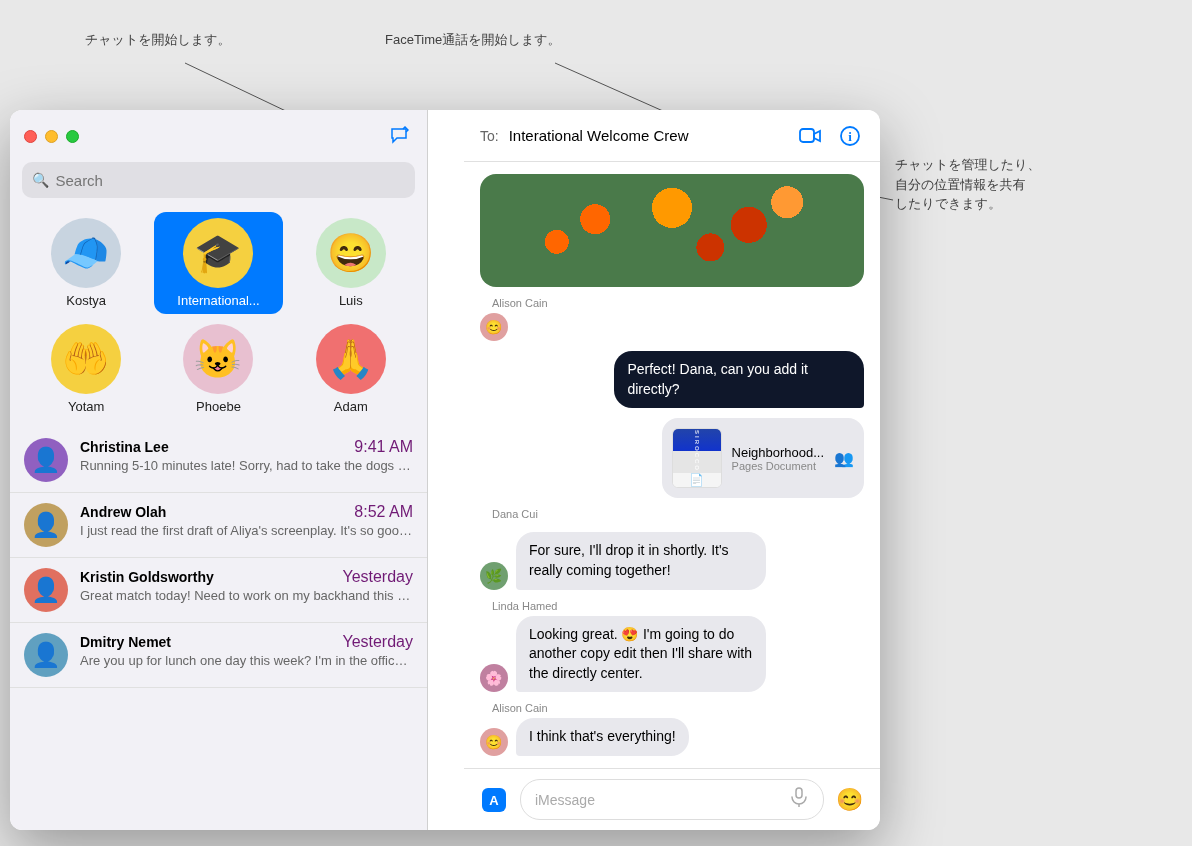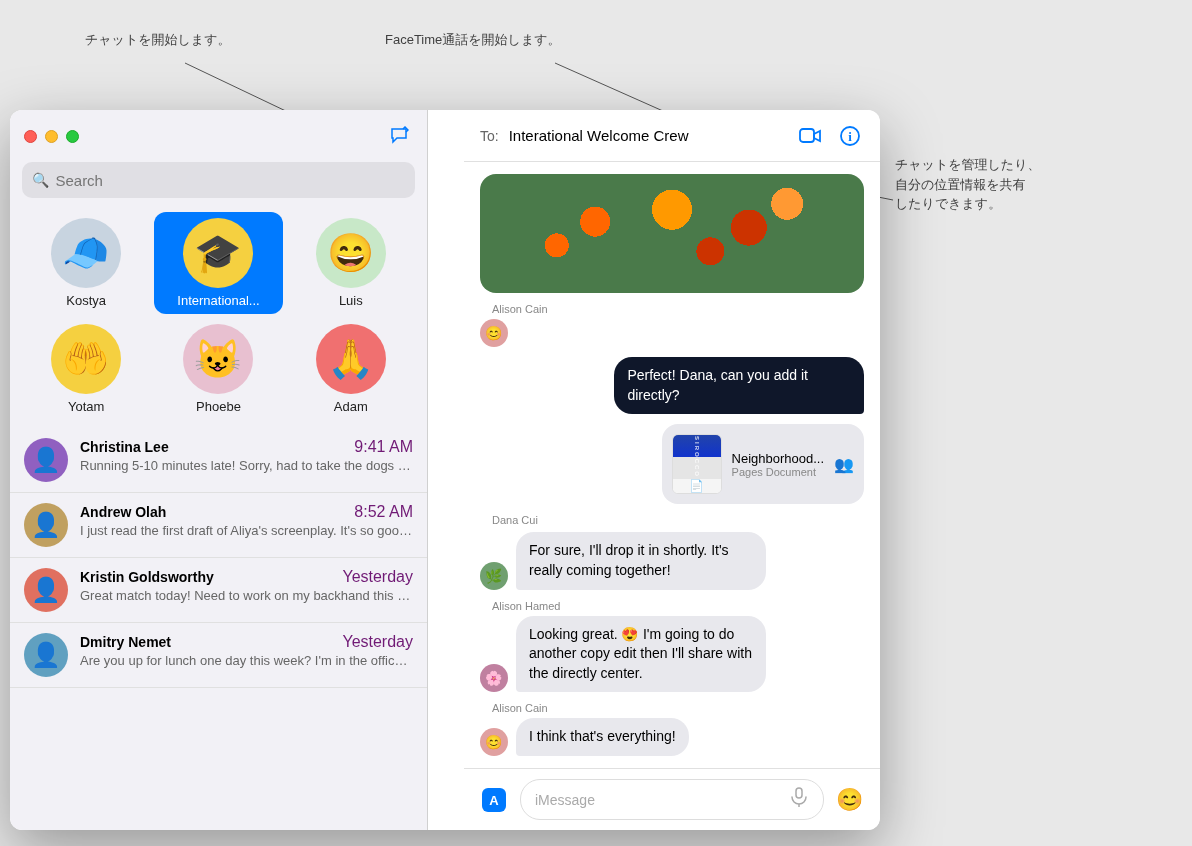--- a/index.html
+++ b/index.html
@@ -534,32 +534,32 @@
             </div>
           </div>
           <div class="doc-info">
             <div class="doc-name">Neighborhood...</div>
             <div class="doc-type">Pages Document</div>
           </div>
           <div class="doc-share-icon">👥</div>
         </div>
       </div>
 
-      <div style="display:flex;flex-direction:column;gap:4px;">
+      <div style="display:flex;flex-direction:column;gap:10px;">
         <span class="msg-sender-name">Dana Cui</span>
         <div class="msg-row incoming">
           <div class="msg-avatar msg-avatar-dana">🌿</div>
           <div class="msg-group">
             <div class="bubble bubble-incoming">For sure, I'll drop it in shortly. It's really coming together!</div>
           </div>
         </div>
       </div>
 
       <div style="display:flex;flex-direction:column;gap:2px;">
-        <span class="msg-sender-name">Alison Hamed</span>
+        <span class="msg-sender-name">Linda Hamed</span>
         <div class="msg-row incoming">
           <div class="msg-avatar msg-avatar-linda">🌸</div>
           <div class="msg-group">
             <div class="bubble bubble-incoming">Looking great. 😍 I'm going to do another copy edit then I'll share with the directly center.</div>
           </div>
         </div>
       </div>
 
       <div style="display:flex;flex-direction:column;gap:2px;">
         <span class="msg-sender-name">Alison Cain</span>

